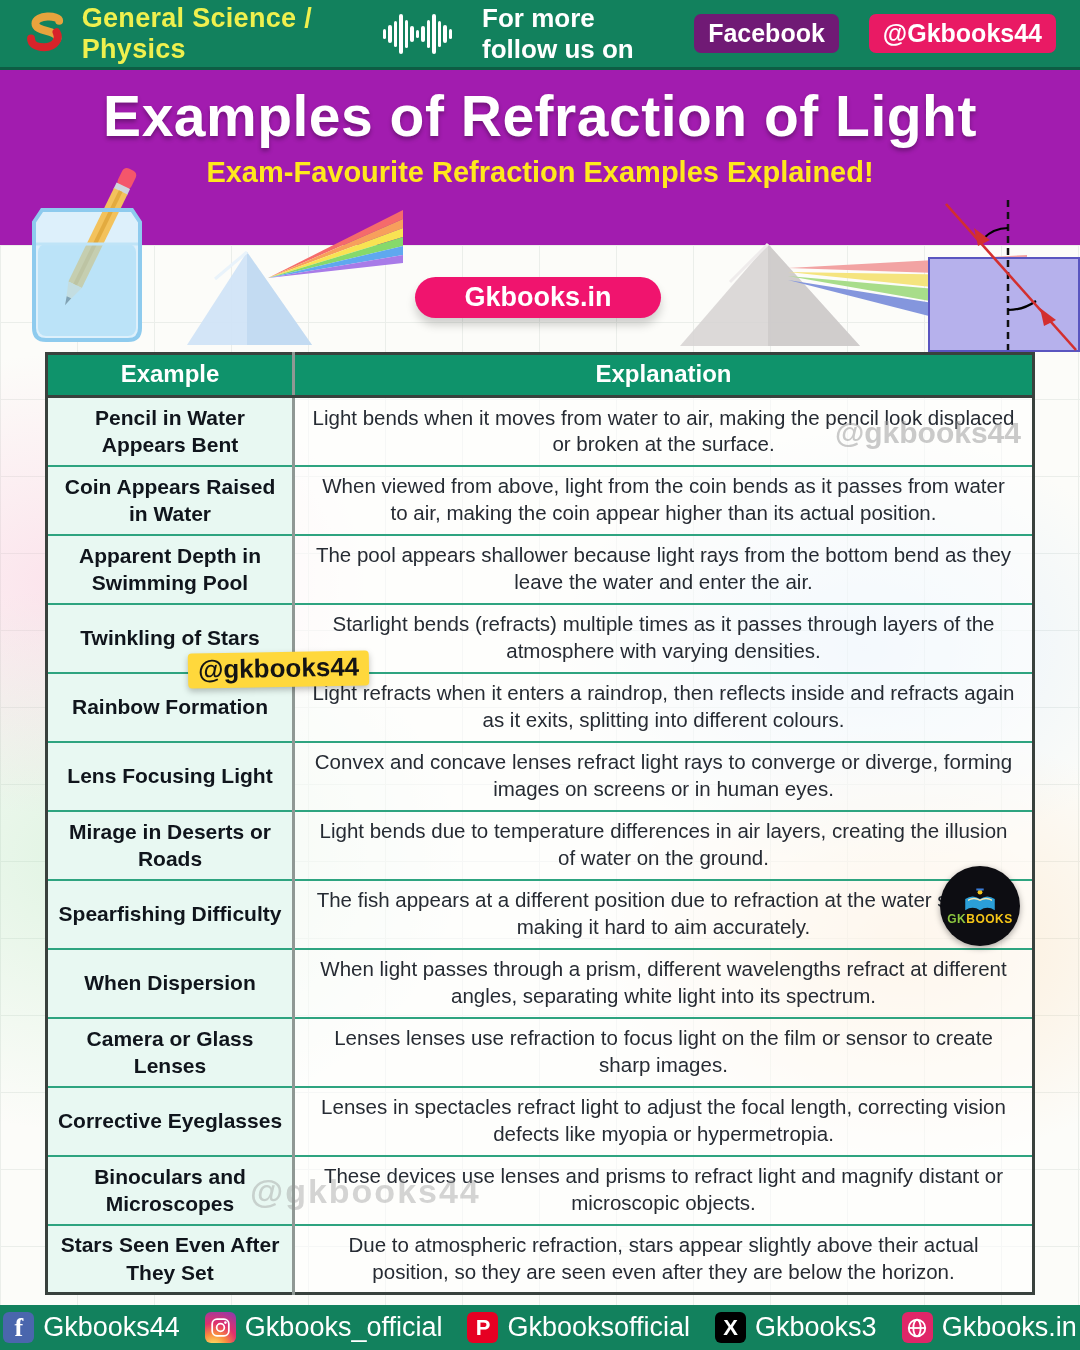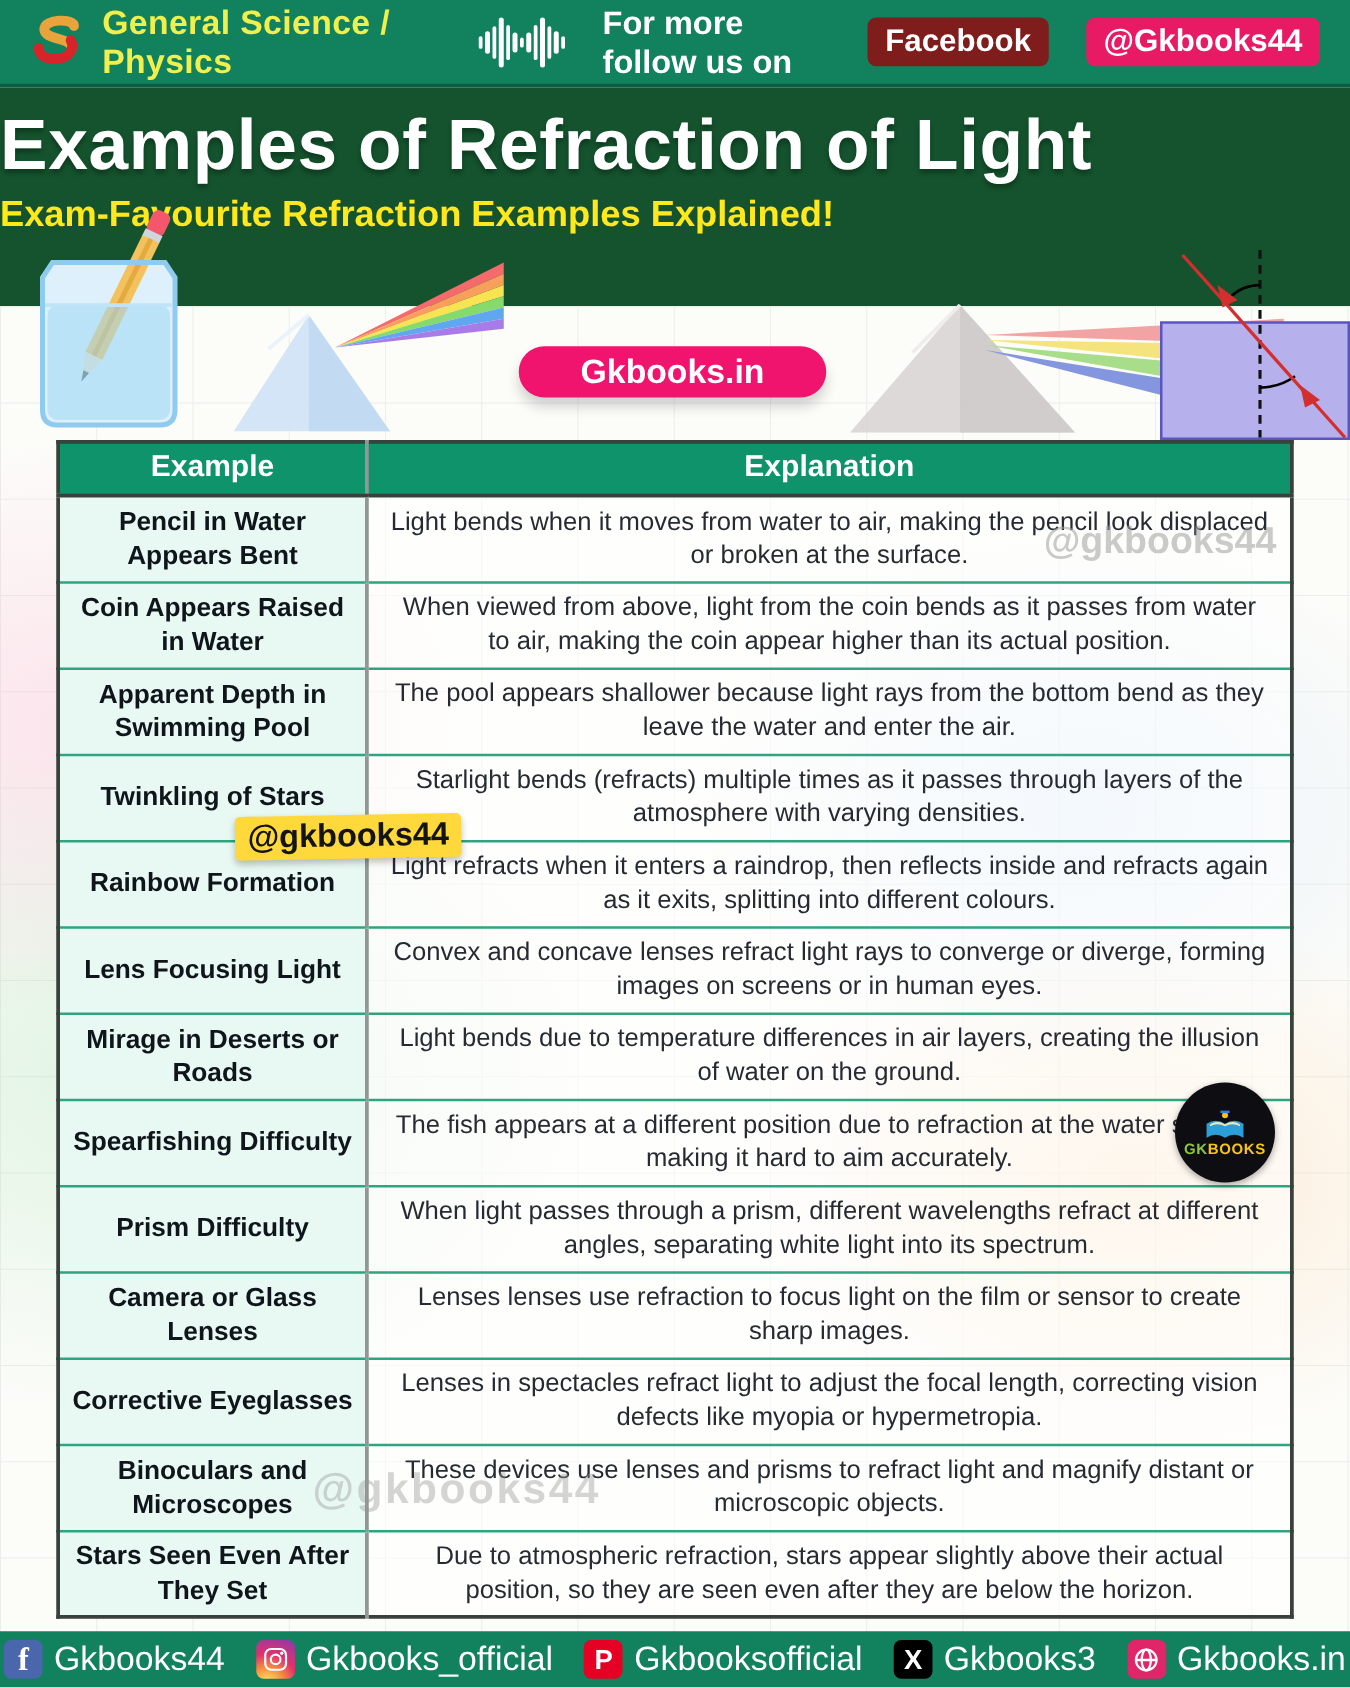--- a/index.html
+++ b/index.html
@@ -22,25 +22,25 @@
   .follow { display:flex; align-items:center; gap:30px; }
   .wave { display:flex; align-items:center; gap:2px; height:46px; }
   .wave i { display:block; width:3.5px; background:#fff; border-radius:2px; }
   .wave i:nth-child(1){height:10px}.wave i:nth-child(2){height:18px}.wave i:nth-child(3){height:26px}
   .wave i:nth-child(4){height:40px}.wave i:nth-child(5){height:28px}.wave i:nth-child(6){height:16px}
   .wave i:nth-child(7){height:8px}.wave i:nth-child(8){height:16px}.wave i:nth-child(9){height:28px}
   .wave i:nth-child(10){height:40px}.wave i:nth-child(11){height:26px}.wave i:nth-child(12){height:18px}
   .wave i:nth-child(13){height:10px}
   .follow-text { color:#fff; font-size:26px; font-weight:600; }
   .pill { border-radius:7px; padding:5px 14px; font-size:25px; font-weight:bold; color:#fff; }
-  .pill.fb { background:#7f1d1d; }
+  .pill.fb { background:#701a75; }
   .pill.handle { background:#e91a64; }
 
   
-  .hero { flex:0 0 175px; background:#14532d; text-align:left; }
+  .hero { flex:0 0 175px; background:#a21caf; text-align:center; }
   .hero h1 {
     margin:13px 0 0; color:#fff; font-size:57px; font-weight:800;
     letter-spacing:.5px; text-shadow:0 3px 4px rgba(0,0,0,.3);
   }
   .hero .subtitle { margin-top:7px; color:#ffe81c; font-size:29px; font-weight:bold; }
 
   
   .content {
     flex:1 1 auto; position:relative;
     background-color:#fcfcf9;
@@ -187,21 +187,21 @@
             </tr>
           <tr>
               <td class="example">Mirage in Deserts or Roads</td>
               <td class="explanation">Light bends due to temperature differences in air layers, creating the illusion of water on the ground.</td>
             </tr>
           <tr>
               <td class="example">Spearfishing Difficulty</td>
               <td class="explanation">The fish appears at a different position due to refraction at the water surface, making it hard to aim accurately.</td>
             </tr>
           <tr>
-              <td class="example">Prism Difficulty</td>
+              <td class="example">When Dispersion</td>
               <td class="explanation">When light passes through a prism, different wavelengths refract at different angles, separating white light into its spectrum.</td>
             </tr>
           <tr>
               <td class="example">Camera or Glass Lenses</td>
               <td class="explanation">Lenses lenses use refraction to focus light on the film or sensor to create sharp images.</td>
             </tr>
           <tr>
               <td class="example">Corrective Eyeglasses</td>
               <td class="explanation">Lenses in spectacles refract light to adjust the focal length, correcting vision defects like myopia or hypermetropia.</td>
             </tr>

